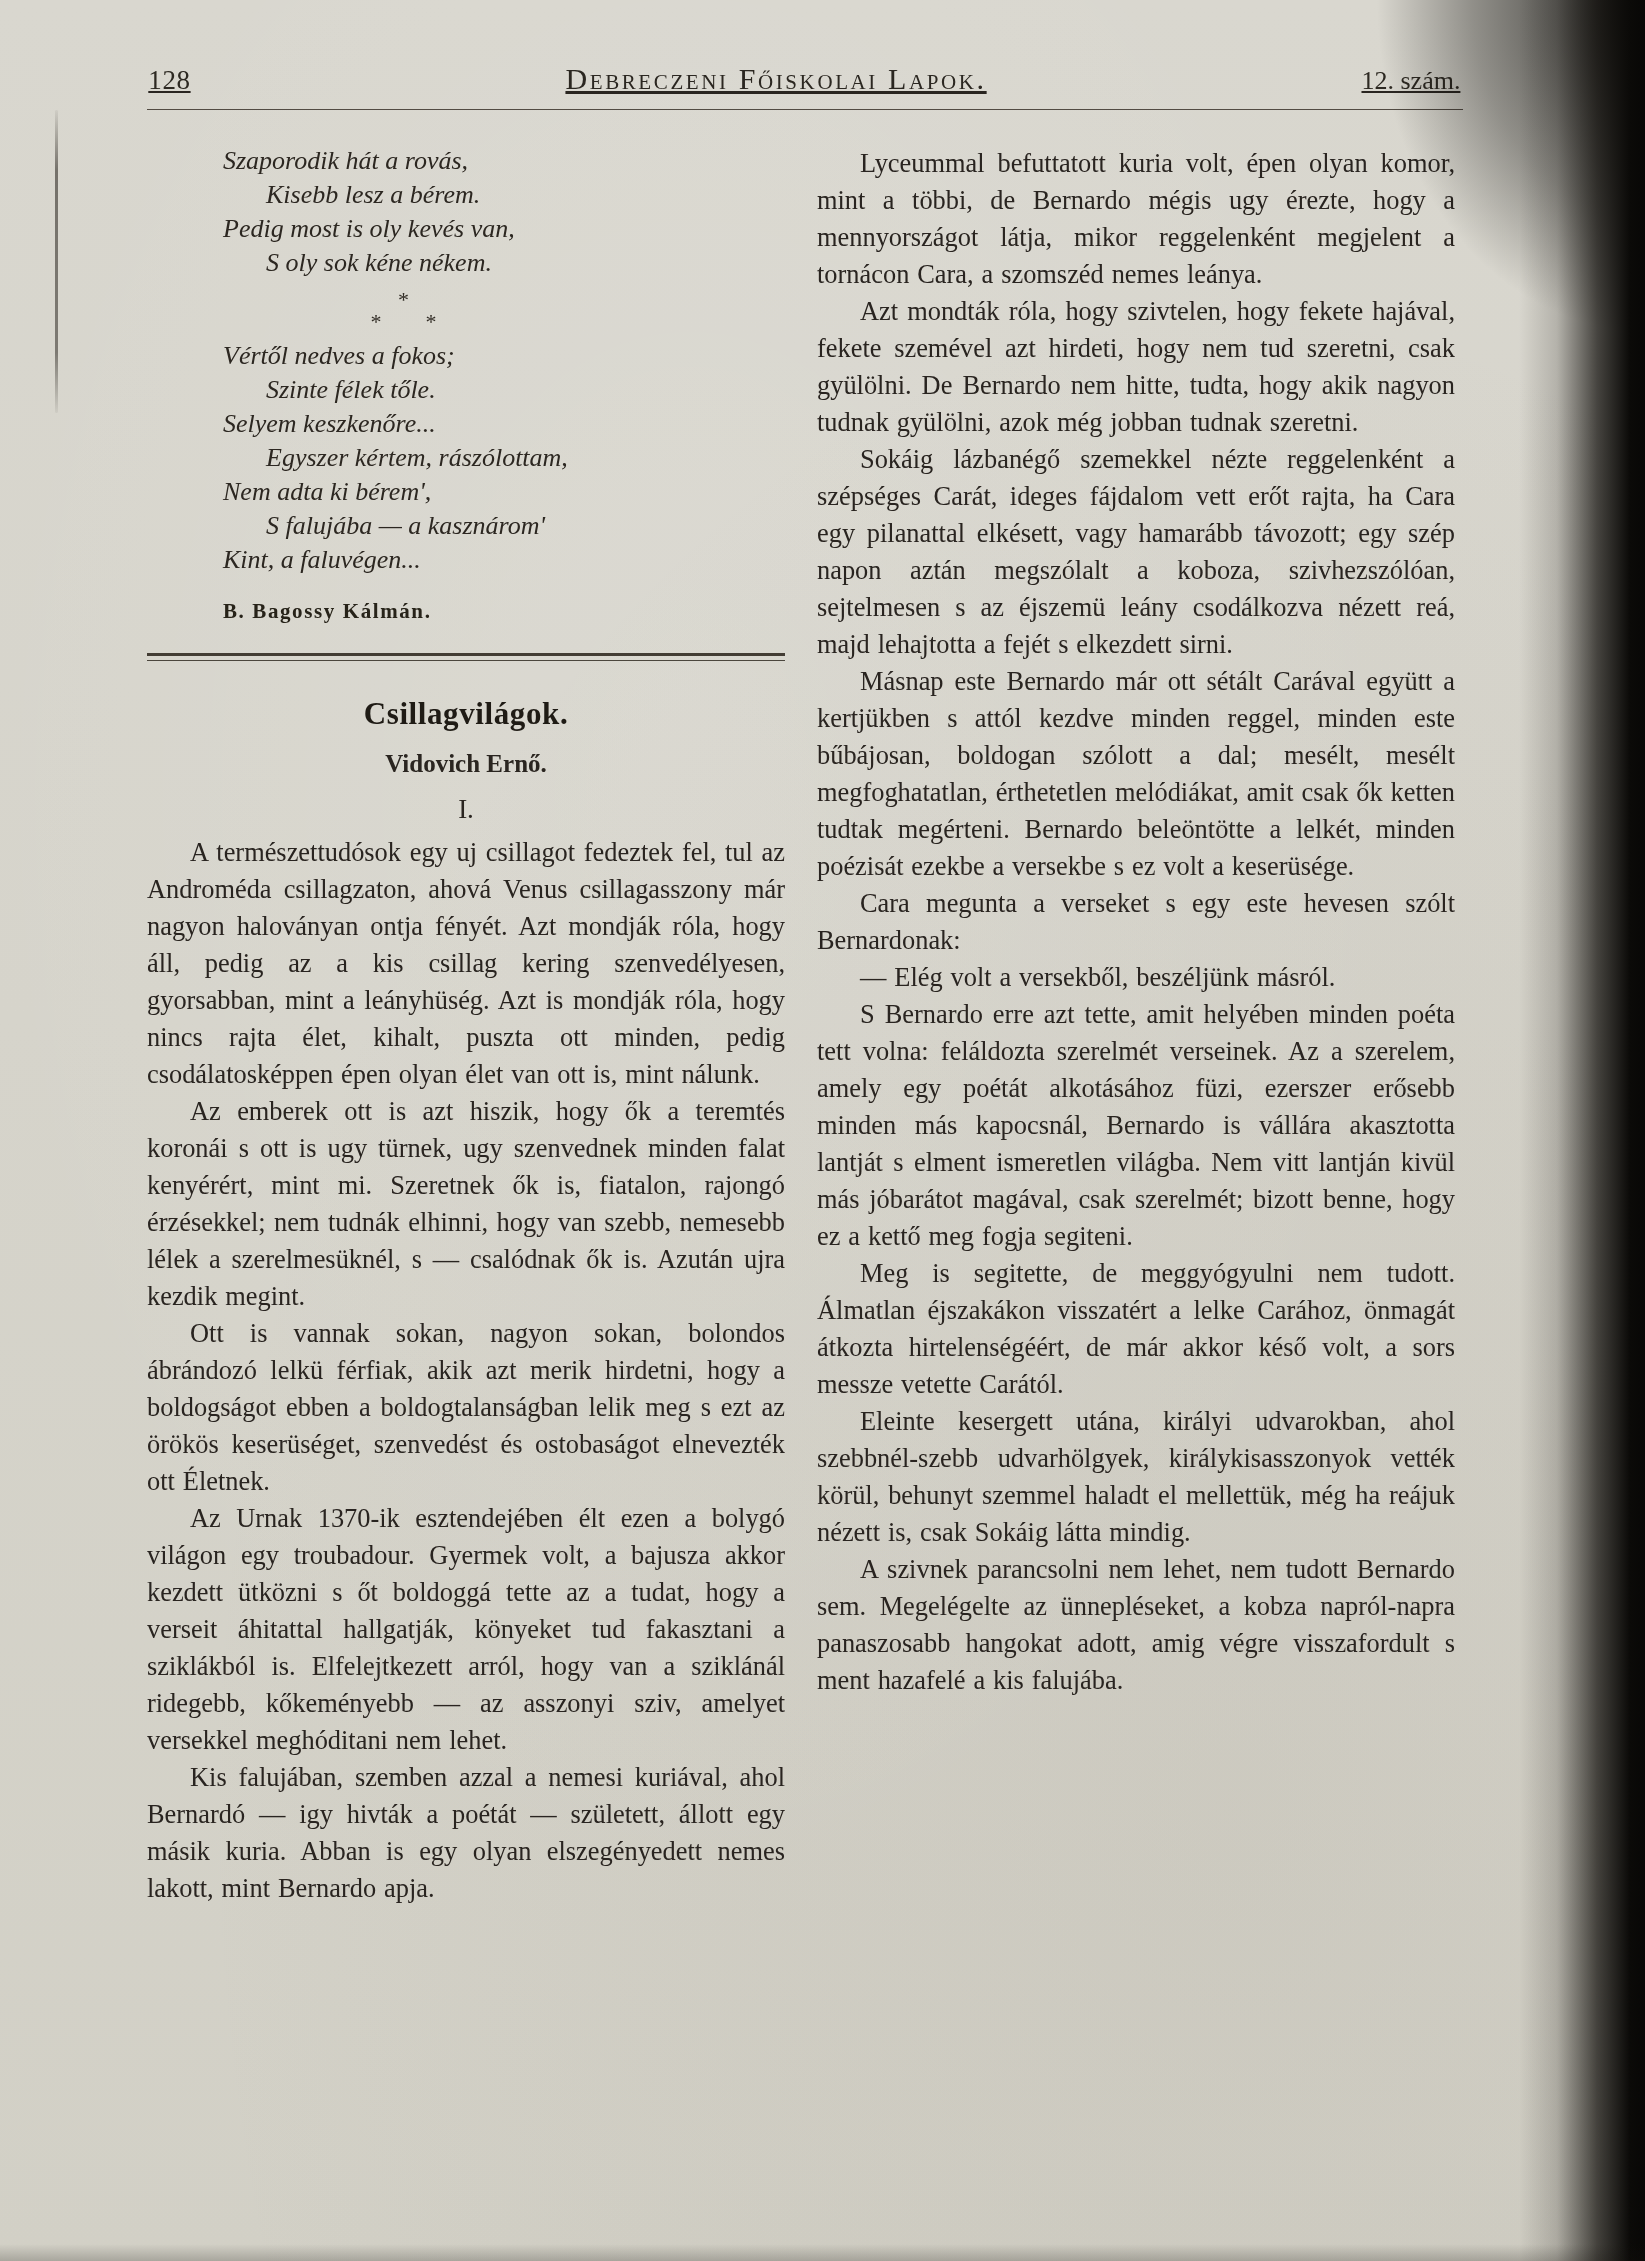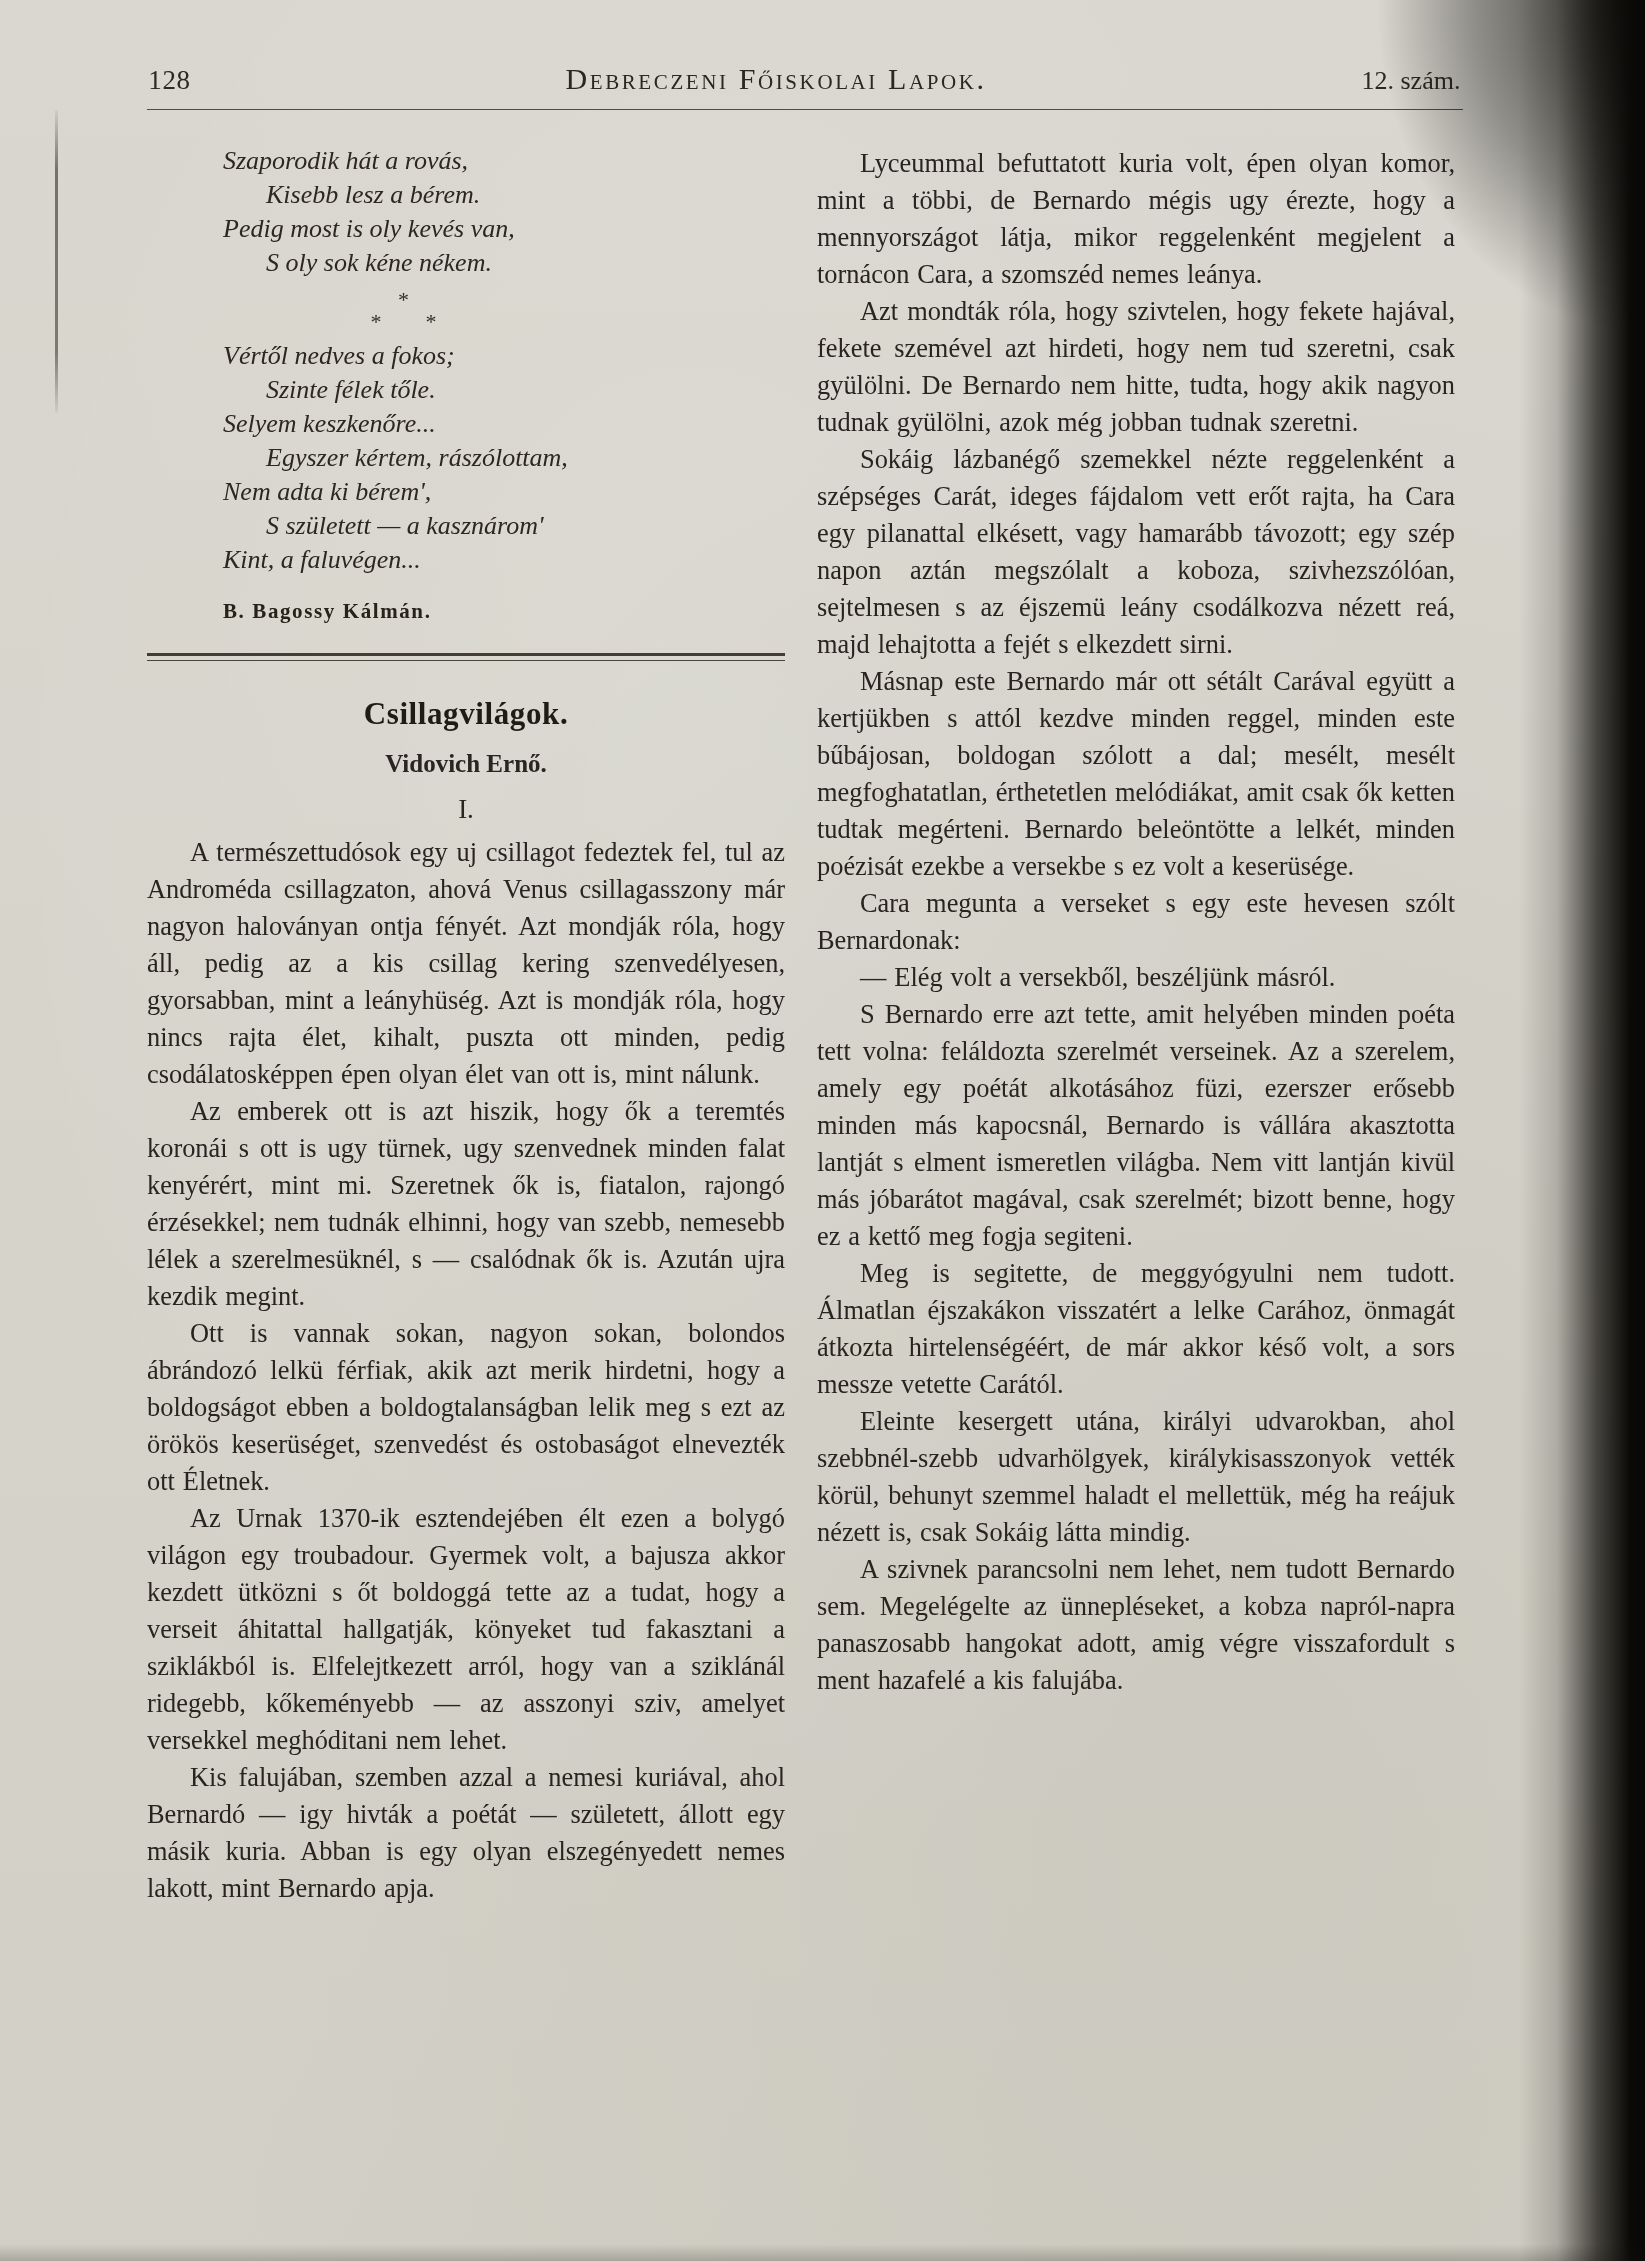--- a/index.html
+++ b/index.html
@@ -46,20 +46,21 @@
     top: 62px;
     width: 1316px;
     color: #292520;
   }
 
   
   .masthead {
     display: flex;
     align-items: baseline;
     padding: 0 2.6px 13px 1.3px;
+    text-decoration: underline;
   }
   .page-number {
     font-size: 27px;
     letter-spacing: 0.6px;
     color: #2d2922;
   }
   .journal-title {
     flex: 1;
     text-align: center;
     font-variant: small-caps;
@@ -185,21 +186,21 @@
           <div class="poem-separator">
               <div class="poem-sep-line">*</div>
               <div class="poem-sep-line">*        *</div>
             </div>
           <div class="poem-stanza">
               <div class="poem-line">Vértől nedves a fokos;</div>
               <div class="poem-line">Szinte félek tőle.</div>
               <div class="poem-line">Selyem keszkenőre...</div>
               <div class="poem-line">Egyszer kértem, rászólottam,</div>
               <div class="poem-line">Nem adta ki bérem',</div>
-              <div class="poem-line">S született — a kasznárom'</div>
+              <div class="poem-line">S falujába — a kasznárom'</div>
               <div class="poem-line">Kint, a faluvégen...</div>
             </div>
           <div class="poem-signature">B. Bagossy Kálmán.</div>
         </div>
 
         <div class="section-divider"></div>
 
         <h1 class="article-title">Csillagvilágok.</h1>
         <h2 class="article-author">Vidovich Ernő.</h2>
         <div class="chapter-numeral">I.</div>

